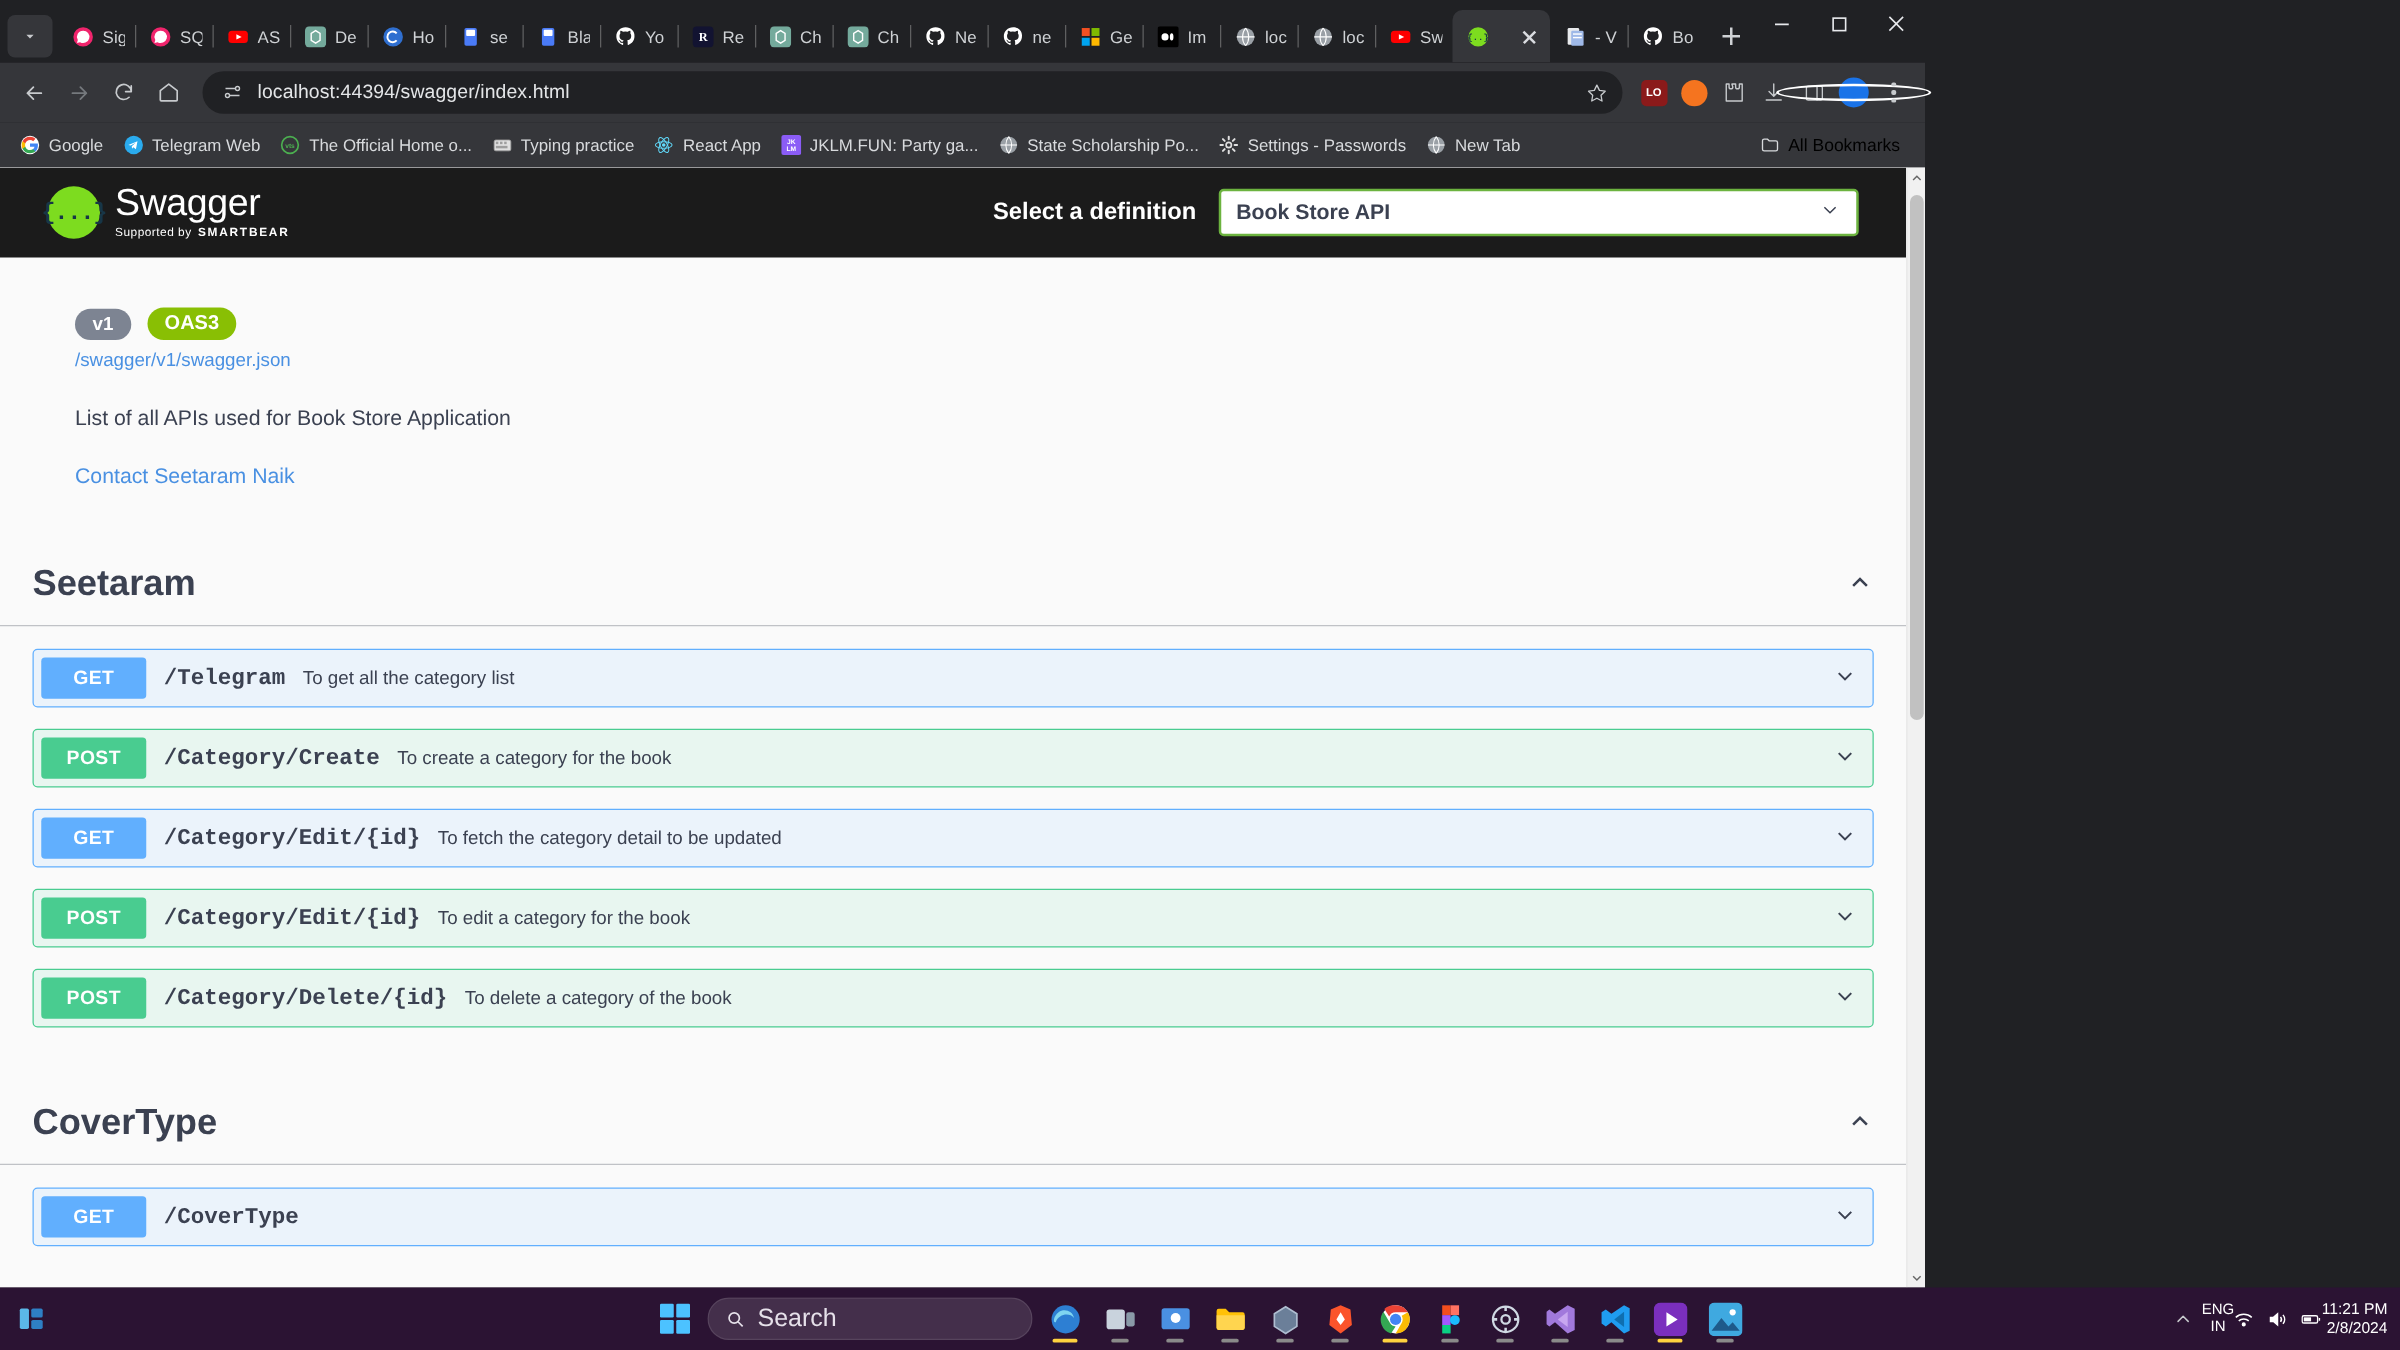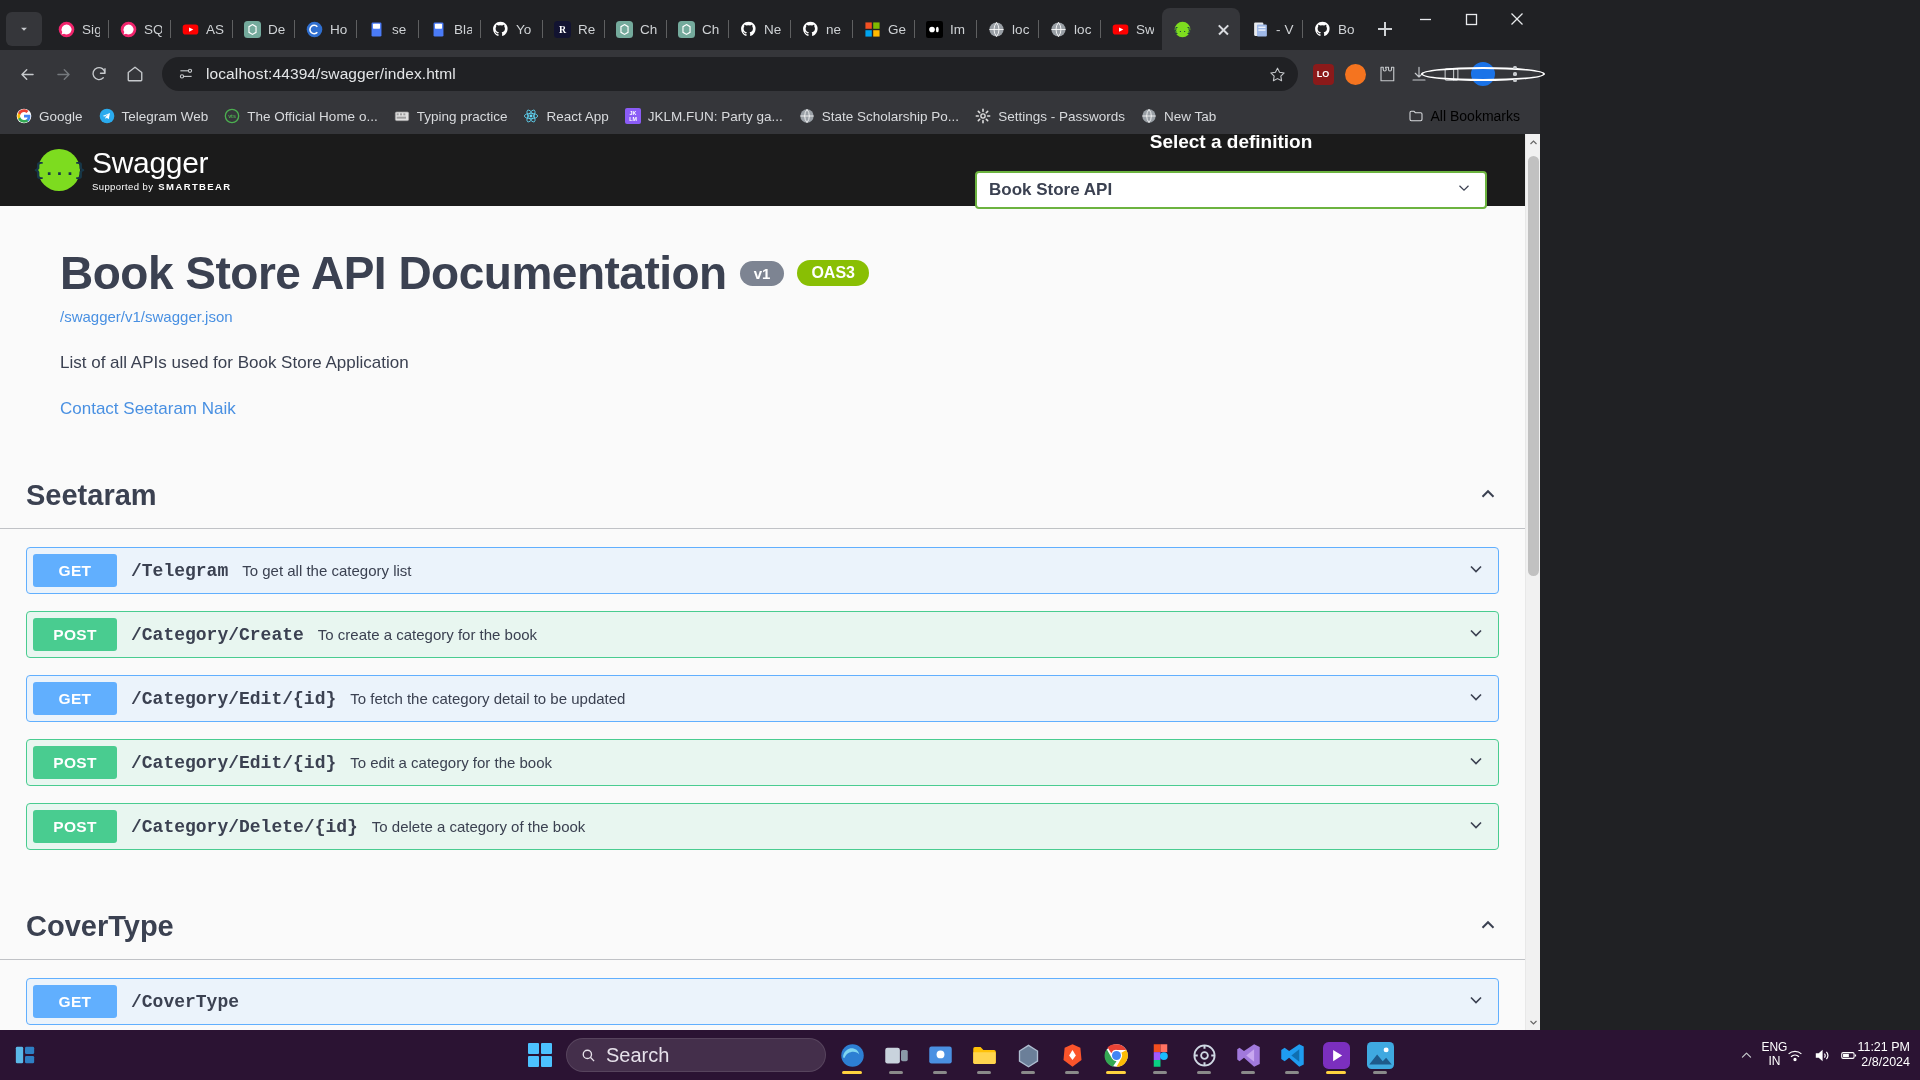--- a/index.html
+++ b/index.html
@@ -95,21 +95,21 @@
   .page { flex: 1; overflow: hidden; background: #fafafa; position: relative;}
   .swagger-topbar { background: #1b1b1b; height: 72px; display: flex; align-items: center; padding: 0 38px; }
   .logo-wrap { display: flex; align-items: center; gap: 12px; }
   .logo-circle { width: 42px; height: 42px; border-radius: 50%; background: #7ddc1f;
     display: flex; align-items: center; justify-content: center; color: #173647;
     font-size: 19px; font-weight: 700; font-family: "Liberation Mono", monospace; letter-spacing:-1px;}
   .logo-text { display: flex; flex-direction: column; }
   .logo-title { color: #fff; font-size: 30px; font-weight: 400; line-height: 1; letter-spacing: -.3px;}
   .logo-sub { color: #fff; font-size: 9.5px; letter-spacing: .4px; margin-top: 3px; display:flex; gap:5px; }
   .logo-sub b { font-weight: 700; letter-spacing: 1.4px; }
-  .topbar-right { margin-left: auto; display: flex; align-items: center; gap: 18px; flex-direction: column; }
+  .topbar-right { margin-left: auto; display: flex; align-items: center; gap: 18px; }
   .select-label { color: #fff; font-size: 19px; font-weight: 700; }
   .def-select {
     width: 512px; height: 38px; background: #fff; border: 2px solid #6cb33f; border-radius: 4px;
     display: flex; align-items: center; padding: 0 12px; color: #3b4151; font-size: 17px; font-weight: 700;
   }
   .def-select .caret { margin-left: auto; }
   .def-select .caret svg { stroke: #3b4151; fill:none; stroke-width:1.6; }
 
   .content { padding: 40px 0 0 0; }
   .inner { max-width: 1760px; margin: 0 auto; padding: 0 60px; }
@@ -637,21 +637,20 @@
                   <path d="M6 9l6 6 6-6"></path>
                 </svg>
             </span>
           </div>
         </div>
       </div>
 
       <div class="content">
         <div class="inner">
           <div class="info-title">
-            <h1>Book Store API Documentation</h1>
             <span class="badge ver">v1</span>
             <span class="badge oas">OAS3</span>
           </div>
           <a class="json-link" href="#">/swagger/v1/swagger.json</a>
           <div class="desc">List of all APIs used for Book Store Application</div>
           <div class="contact">
             <a href="#">Contact Seetaram Naik</a>
           </div>
         </div>
         <div id="sections">

